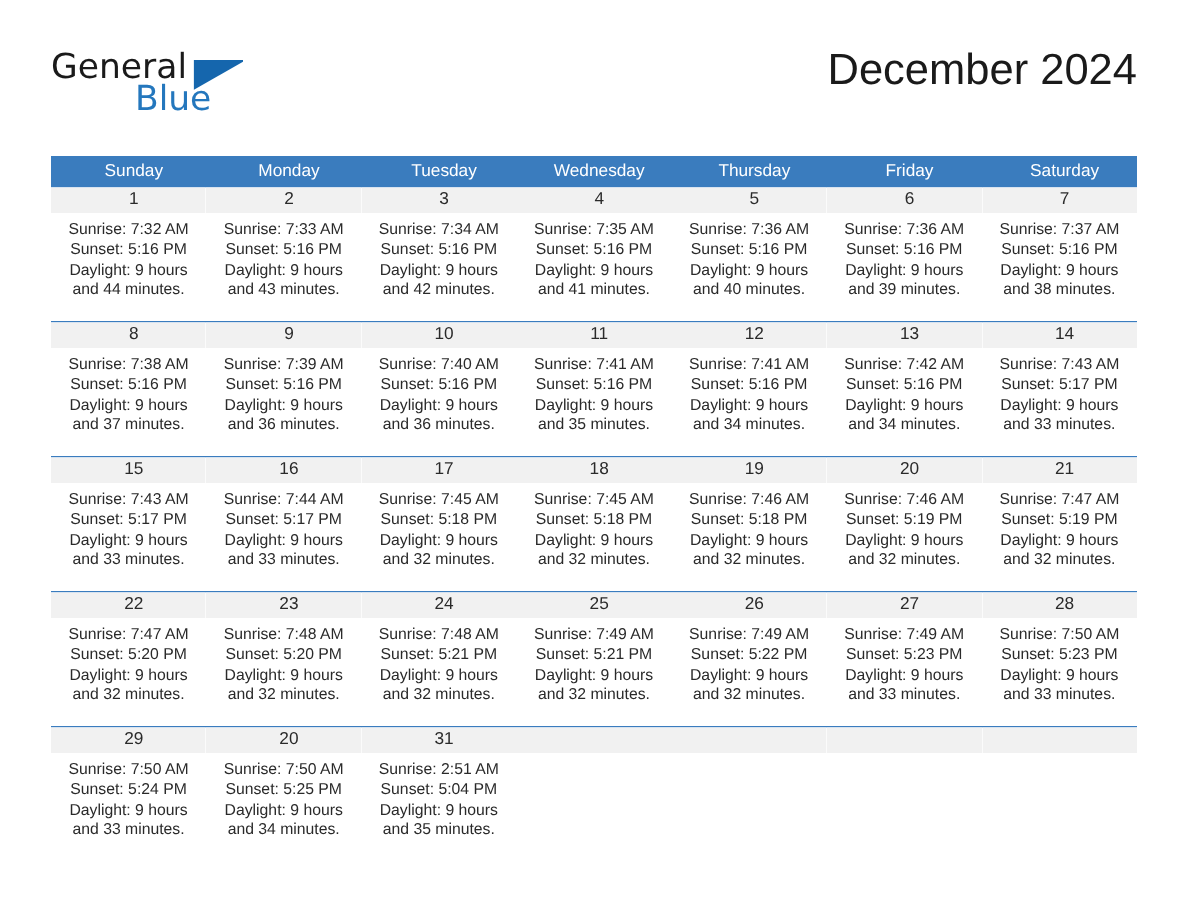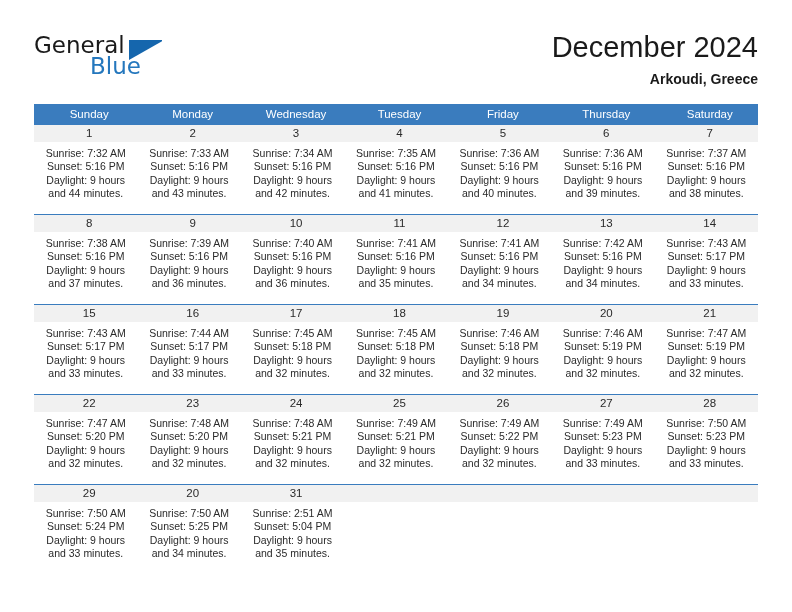--- a/index.html
+++ b/index.html
@@ -62,21 +62,21 @@
     top: 10px;
     width: 33px;
     height: 20px;
     background: #1566ad;
     clip-path: polygon(0 0, 100% 0, 100% 6%, 0 100%);
   }
   .title-block {
     position: absolute;
     right: 0;
     top: 0;
-    text-align: right;
+    text-align: left;
   }
   .cal-title {
     font-size: 29px;
     font-weight: 400;
     color: #1a1a1a;
     line-height: 34px;
     white-space: nowrap;
   }
   .cal-sub {
     font-size: 14px;
@@ -153,33 +153,32 @@
   <div class="header">
 
     <div class="logo">
       <span class="logo-general">General</span>
       <span class="logo-tri"></span>
       <span class="logo-blue">Blue</span>
     </div>
 
     <div class="title-block">
       <div class="cal-title">December 2024</div>
-      <div class="cal-sub">Arkoudi, Greece</div>
     </div>
 
   </div>
 
   <div class="calendar">
     <div class="dow-row">
       <div class="dow">Sunday</div>
       <div class="dow">Monday</div>
+      <div class="dow">Tuesday</div>
       <div class="dow">Wednesday</div>
-      <div class="dow">Tuesday</div>
+      <div class="dow">Thursday</div>
       <div class="dow">Friday</div>
-      <div class="dow">Thursday</div>
       <div class="dow">Saturday</div>
     </div>
     <div id="weeks-container">
         <div class="week">
           <div class="cell">
             <div class="cell-num">1</div>
             <div class="cell-body">
               <div>Sunrise: 7:32 AM</div>
               <div>Sunset: 5:16 PM</div>
               <div>Daylight: 9 hours</div>

